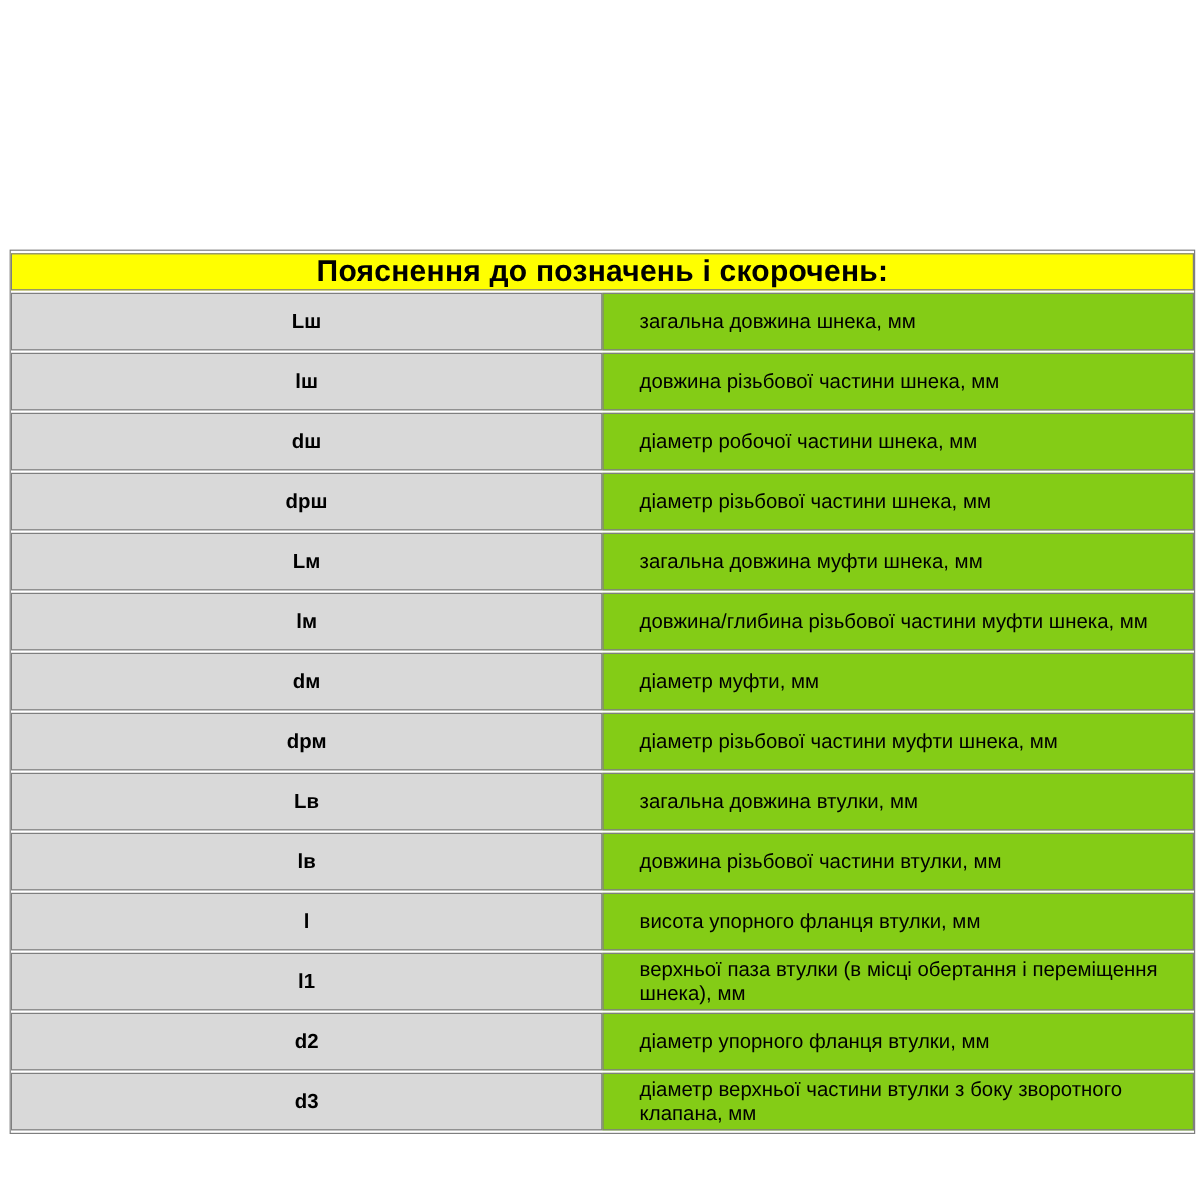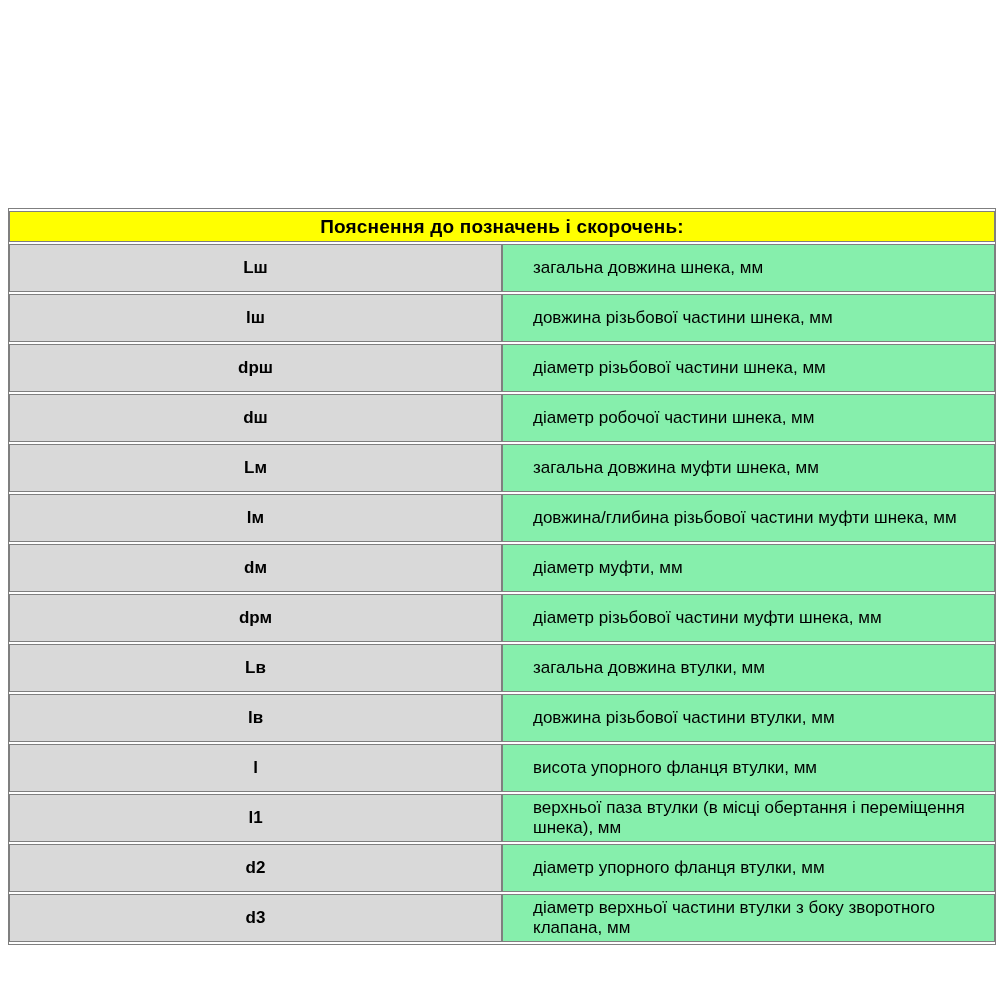--- a/index.html
+++ b/index.html
@@ -27,33 +27,33 @@
   }
   table.legend th, table.legend td {
     border: 1px solid var(--border-c, #7f7f7f);
     vertical-align: middle;
   }
   th.header-cell {
     background: var(--header-bg, #ffff00);
     height: 31px;
     text-align: center;
     font-weight: bold;
-    font-size: 19px;
+    font-size: 25px;
     letter-spacing: 0.2px;
   }
   td.abbr-cell {
     width: 110px;
     background: var(--abbr-bg, #d9d9d9);
     text-align: center;
     font-weight: bold;
     font-size: 17px;
     height: 48px;
   }
   td.desc-cell {
-    background: #86efac;
+    background: #84cc16;
     text-align: left;
     font-size: 17px;
     padding-left: 30px;
     height: 30px;
   }
 </style>
 </head>
 <body>
 
 <div class="page">
@@ -68,27 +68,27 @@
     <td class="abbr-cell">Lш</td>
     <td class="desc-cell">загальна довжина шнека, мм</td>
   </tr>
 
   <tr>
     <td class="abbr-cell">lш</td>
     <td class="desc-cell">довжина різьбової частини шнека, мм</td>
   </tr>
 
   <tr>
-    <td class="abbr-cell">dрш</td>
-    <td class="desc-cell">діаметр різьбової частини шнека, мм</td>
+    <td class="abbr-cell">dш</td>
+    <td class="desc-cell">діаметр робочої частини шнека, мм</td>
   </tr>
 
   <tr>
-    <td class="abbr-cell">dш</td>
-    <td class="desc-cell">діаметр робочої частини шнека, мм</td>
+    <td class="abbr-cell">dрш</td>
+    <td class="desc-cell">діаметр різьбової частини шнека, мм</td>
   </tr>
 
   <tr>
     <td class="abbr-cell">Lм</td>
     <td class="desc-cell">загальна довжина муфти шнека, мм</td>
   </tr>
 
   <tr>
     <td class="abbr-cell">lм</td>
     <td class="desc-cell">довжина/глибина різьбової частини муфти шнека, мм</td>

